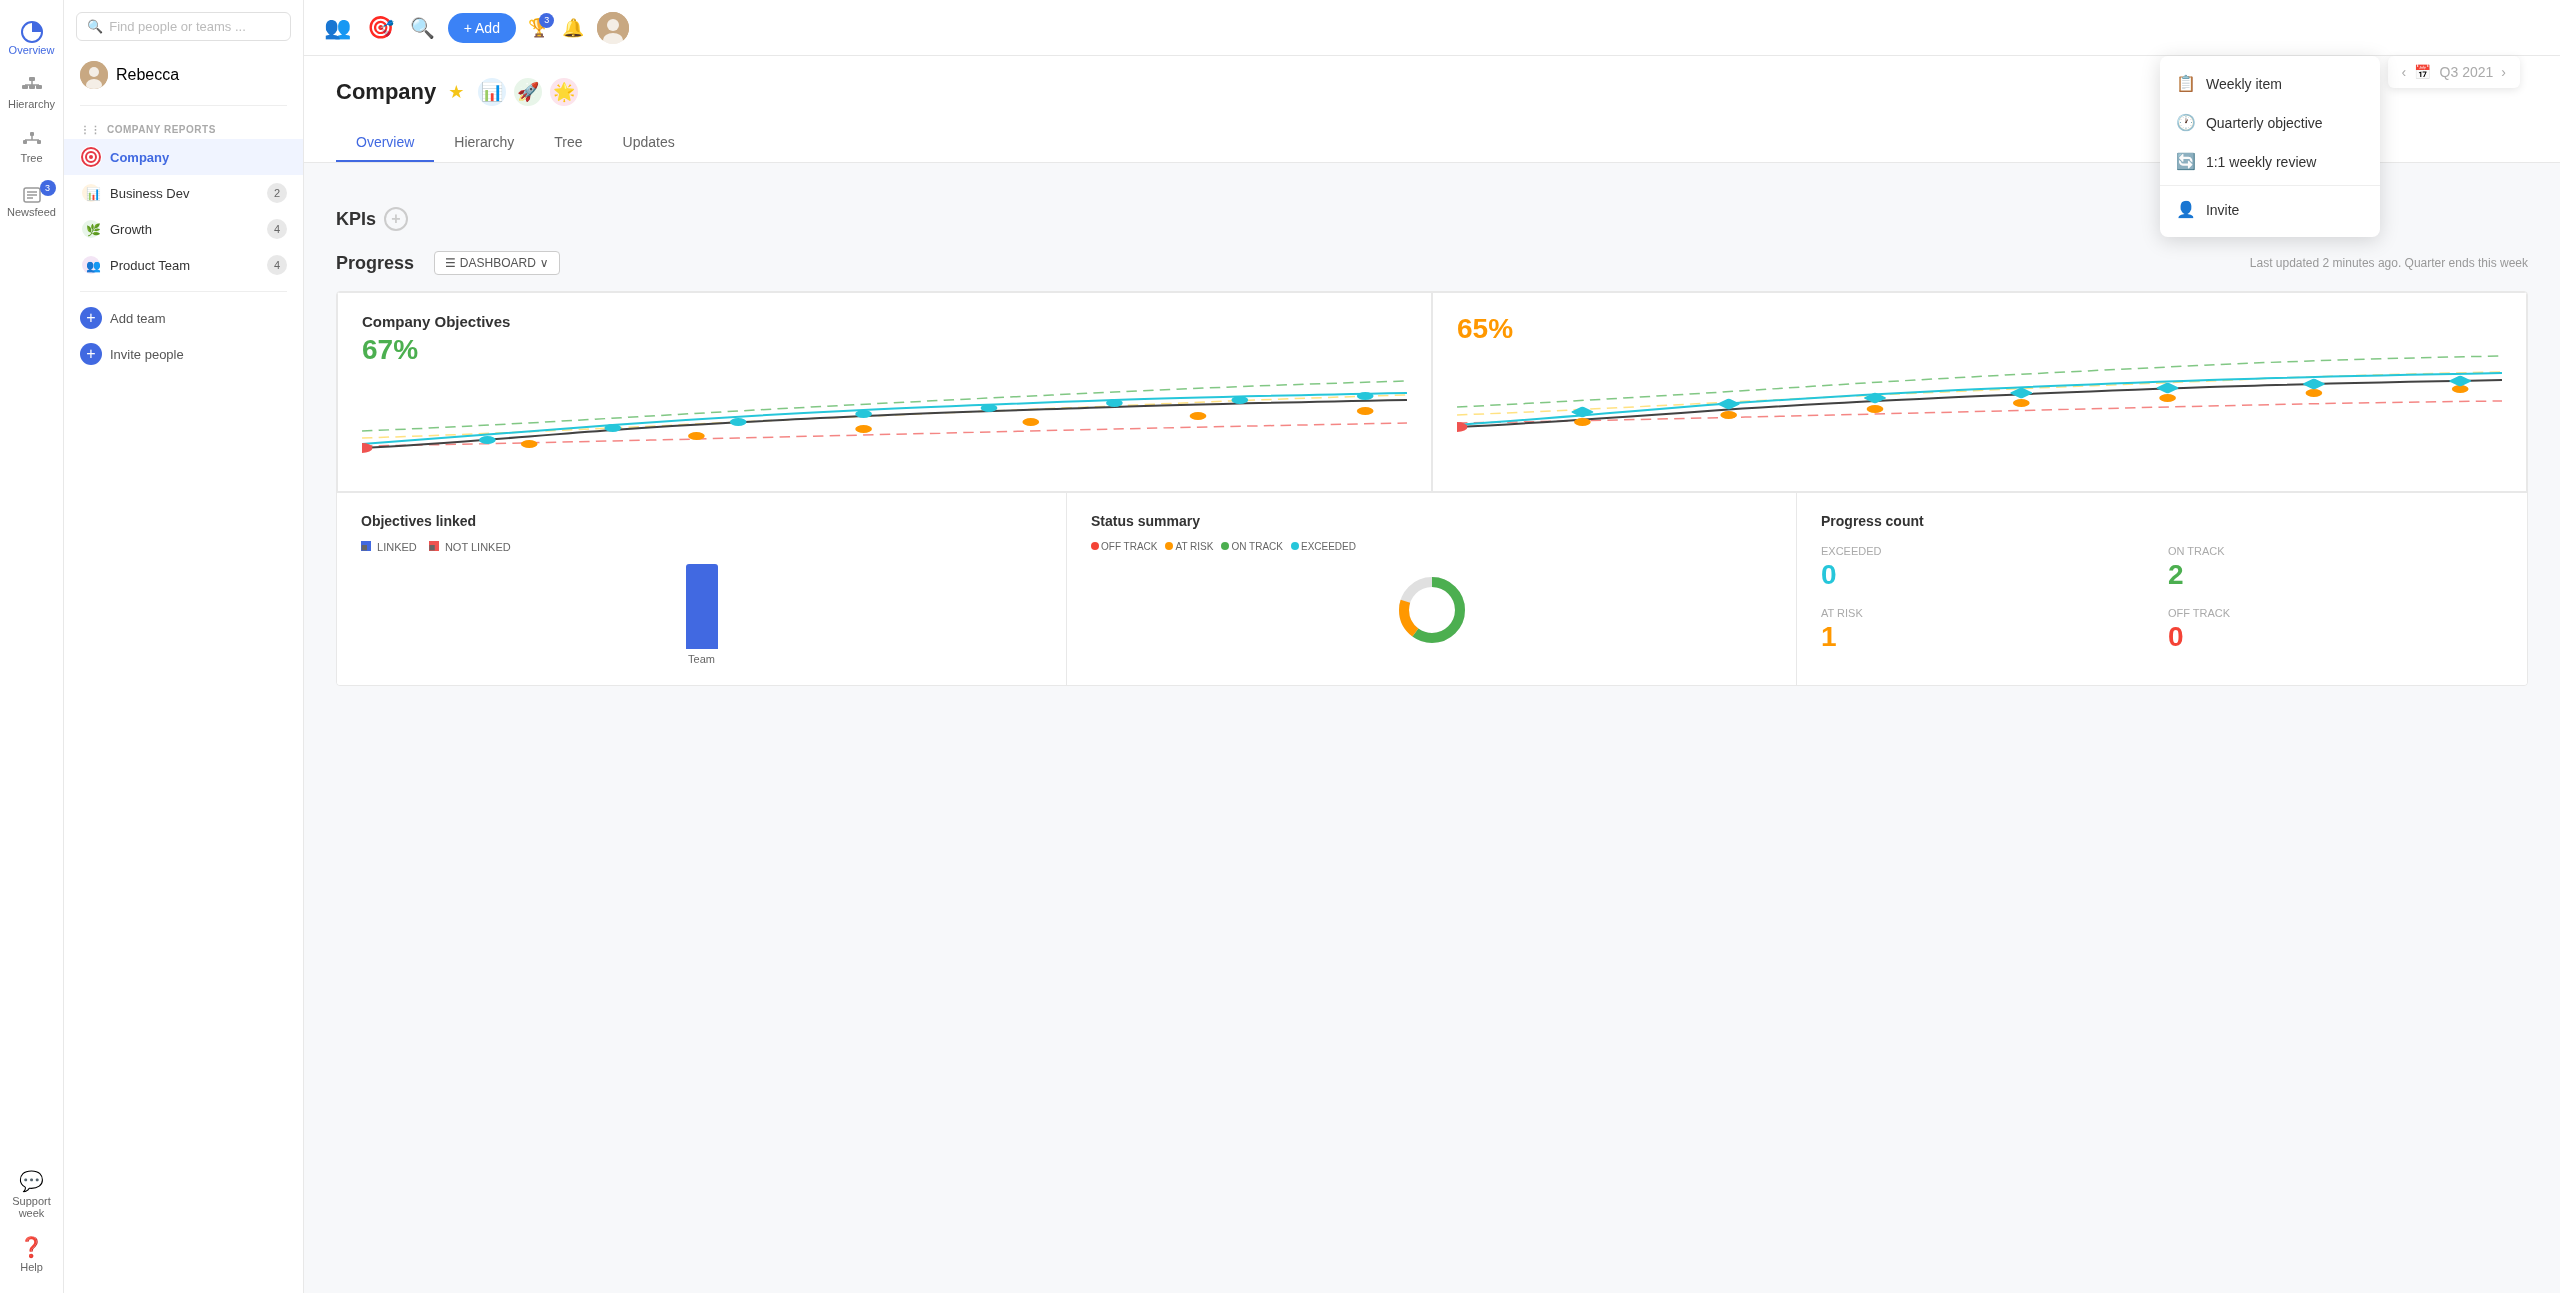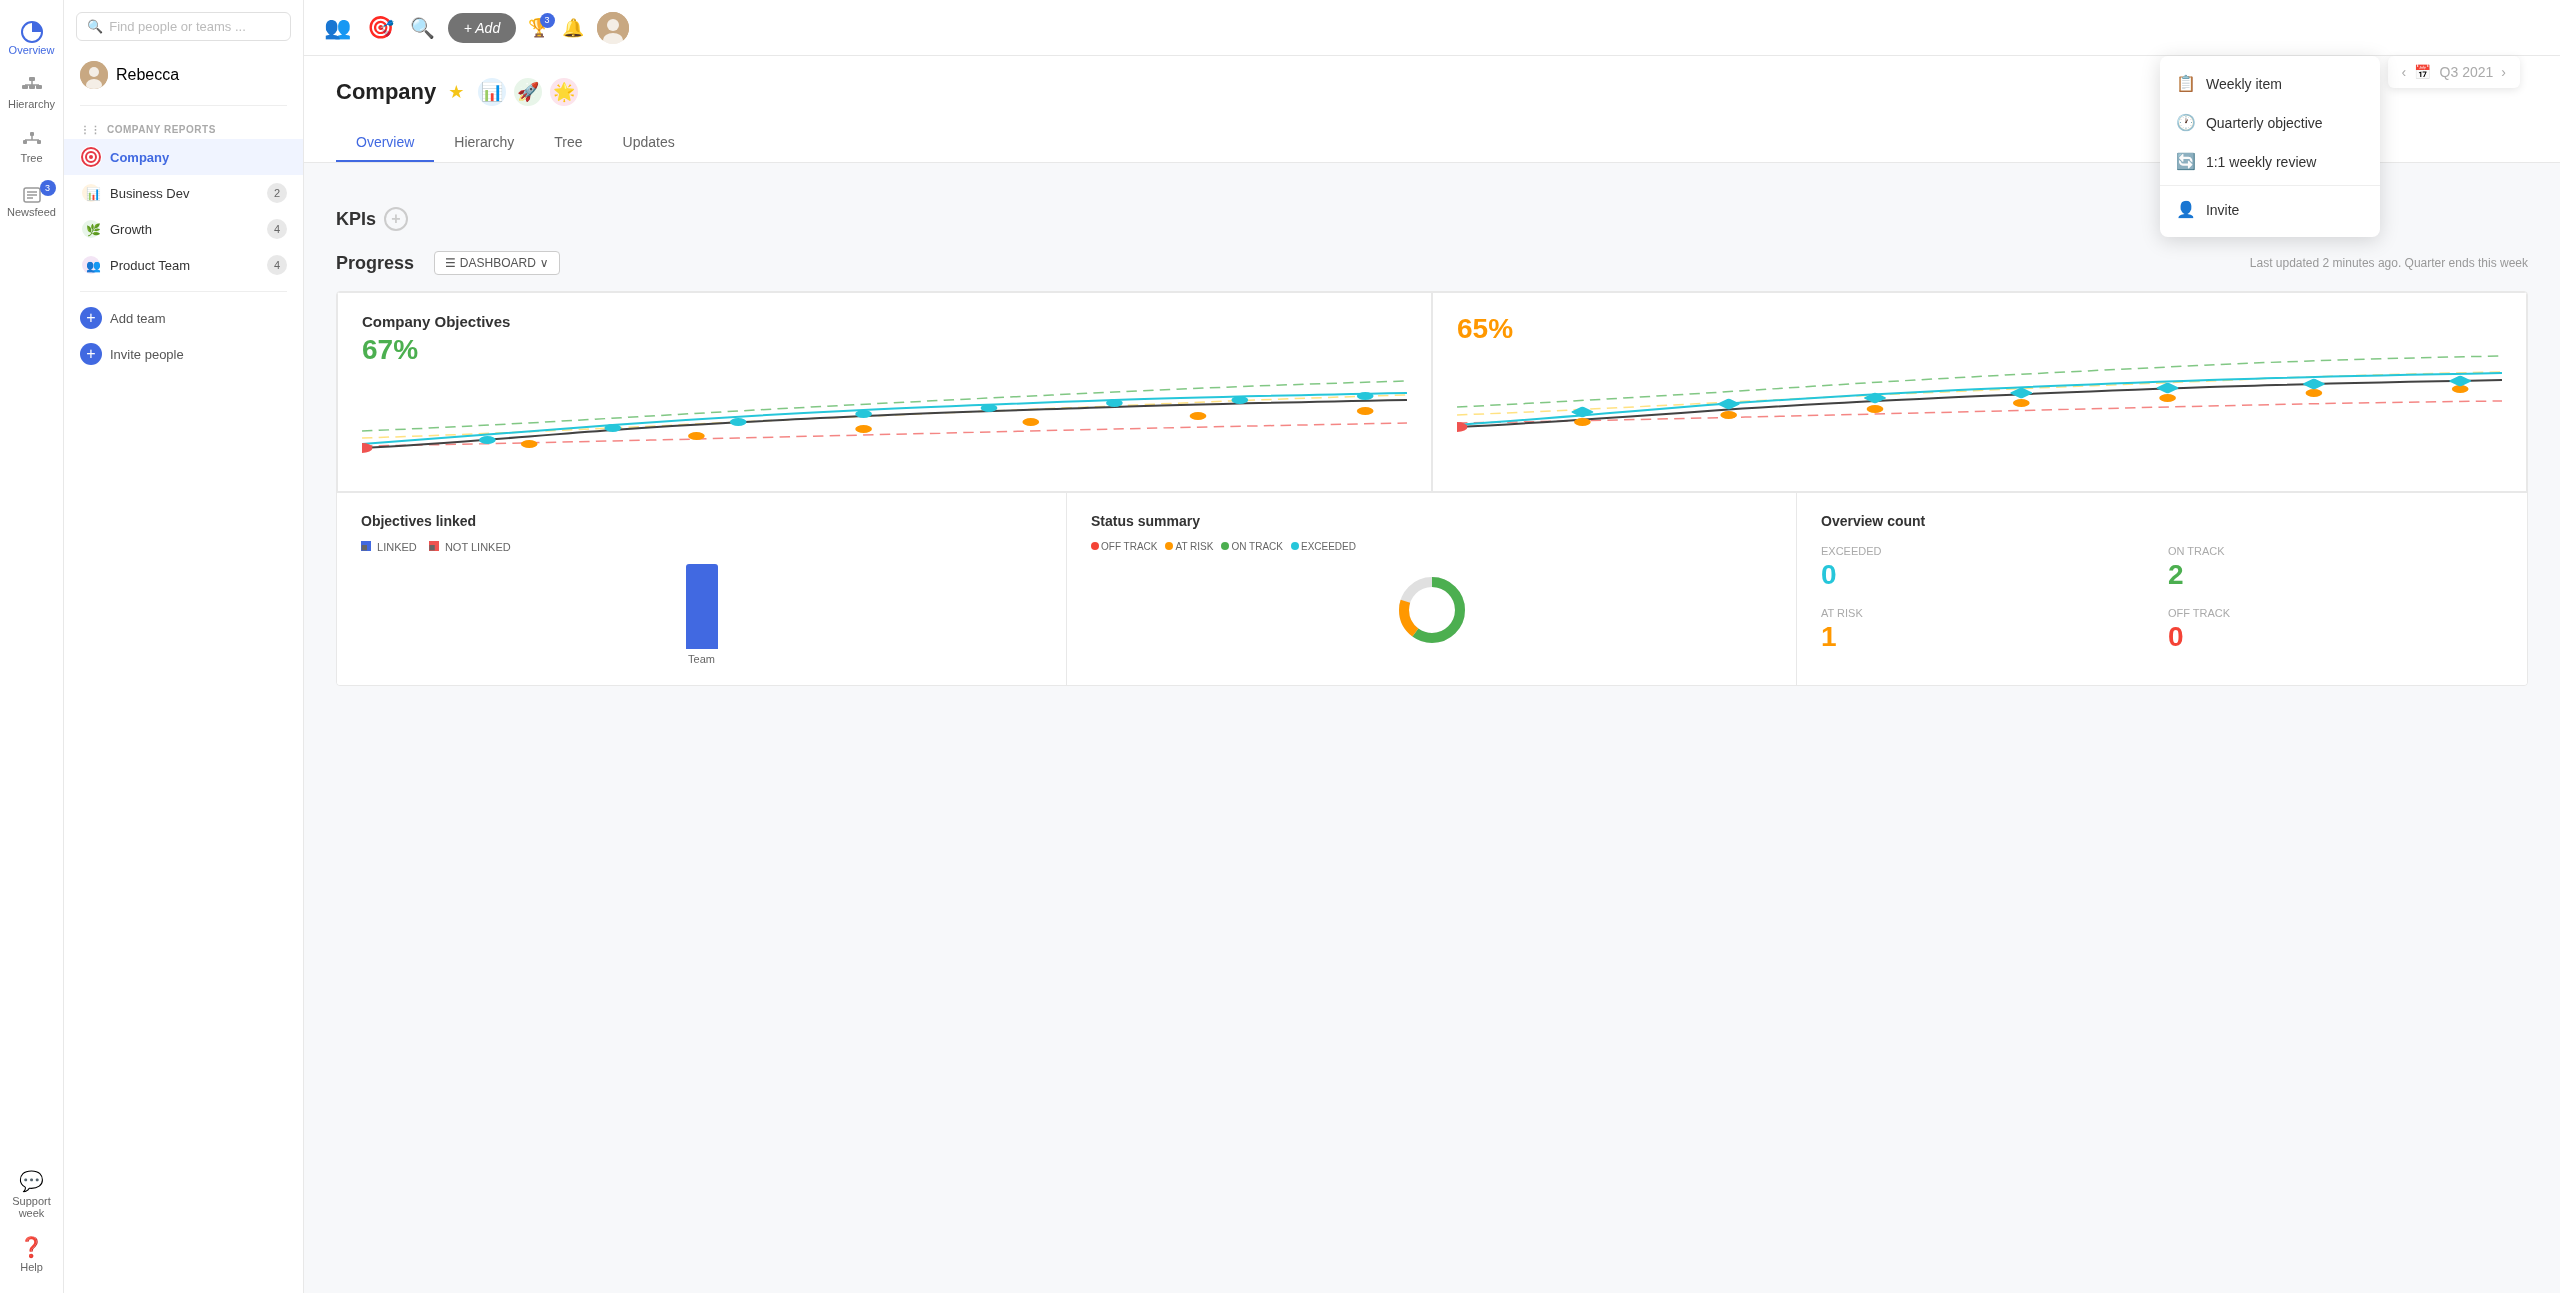--- a/index.html
+++ b/index.html
@@ -92,23 +92,23 @@
     
     .top-bar {
       background: #fff; border-bottom: 1px solid #e8e8e8;
       display: flex; align-items: center; padding: 0 20px; height: 56px;
       gap: 12px;
     }
     .top-bar-icons { display: flex; align-items: center; gap: 16px; }
     .top-bar-title { flex: 1; text-align: center; font-size: 16px; font-weight: 500; color: #333; }
     .top-bar-actions { display: flex; align-items: center; gap: 12px; }
     .add-button {
-      background: #737373; color: #fff; border: none; border-radius: 20px;
+      background: #3b82f6; color: #fff; border: none; border-radius: 20px;
       padding: 7px 16px; font-size: 14px; cursor: pointer;
-      display: flex; align-items: center; gap: 4px; font-style: italic;
+      display: flex; align-items: center; gap: 4px;
     }
     .icon-btn {
       background: none; border: none; cursor: pointer;
       font-size: 18px; color: #555; position: relative;
     }
     .avatar-sm {
       width: 32px; height: 32px; border-radius: 50%;
       background: #c8a882; cursor: pointer;
     }
     .notif-badge {
@@ -565,21 +565,21 @@
                 <circle cx="40" cy="40" r="28" fill="none" stroke="#e0e0e0" stroke-width="10"></circle>
 
                 <circle cx="40" cy="40" r="28" fill="none" stroke="#4caf50" stroke-width="10" stroke-dasharray="105.6 70.4" stroke-dashoffset="0" transform="rotate(-90 40 40)"></circle>
 
                 <circle cx="40" cy="40" r="28" fill="none" stroke="#ff9800" stroke-width="10" stroke-dasharray="35 141" stroke-dashoffset="-105.6" transform="rotate(-90 40 40)"></circle>
               </svg>
             </div>
           </div>
 
           <div class="stat-card">
-            <div class="stat-card-title">Overview count</div>
+            <div class="stat-card-title">Progress count</div>
             <div class="obj-count-grid">
               <div>
                 <label style="font-size:11px;color:#aaa;text-transform:uppercase;">EXCEEDED</label>
                 <div class="obj-count-val val-teal">0</div>
               </div>
               <div>
                 <label style="font-size:11px;color:#aaa;text-transform:uppercase;">ON TRACK</label>
                 <div class="obj-count-val val-green">2</div>
               </div>
               <div>

